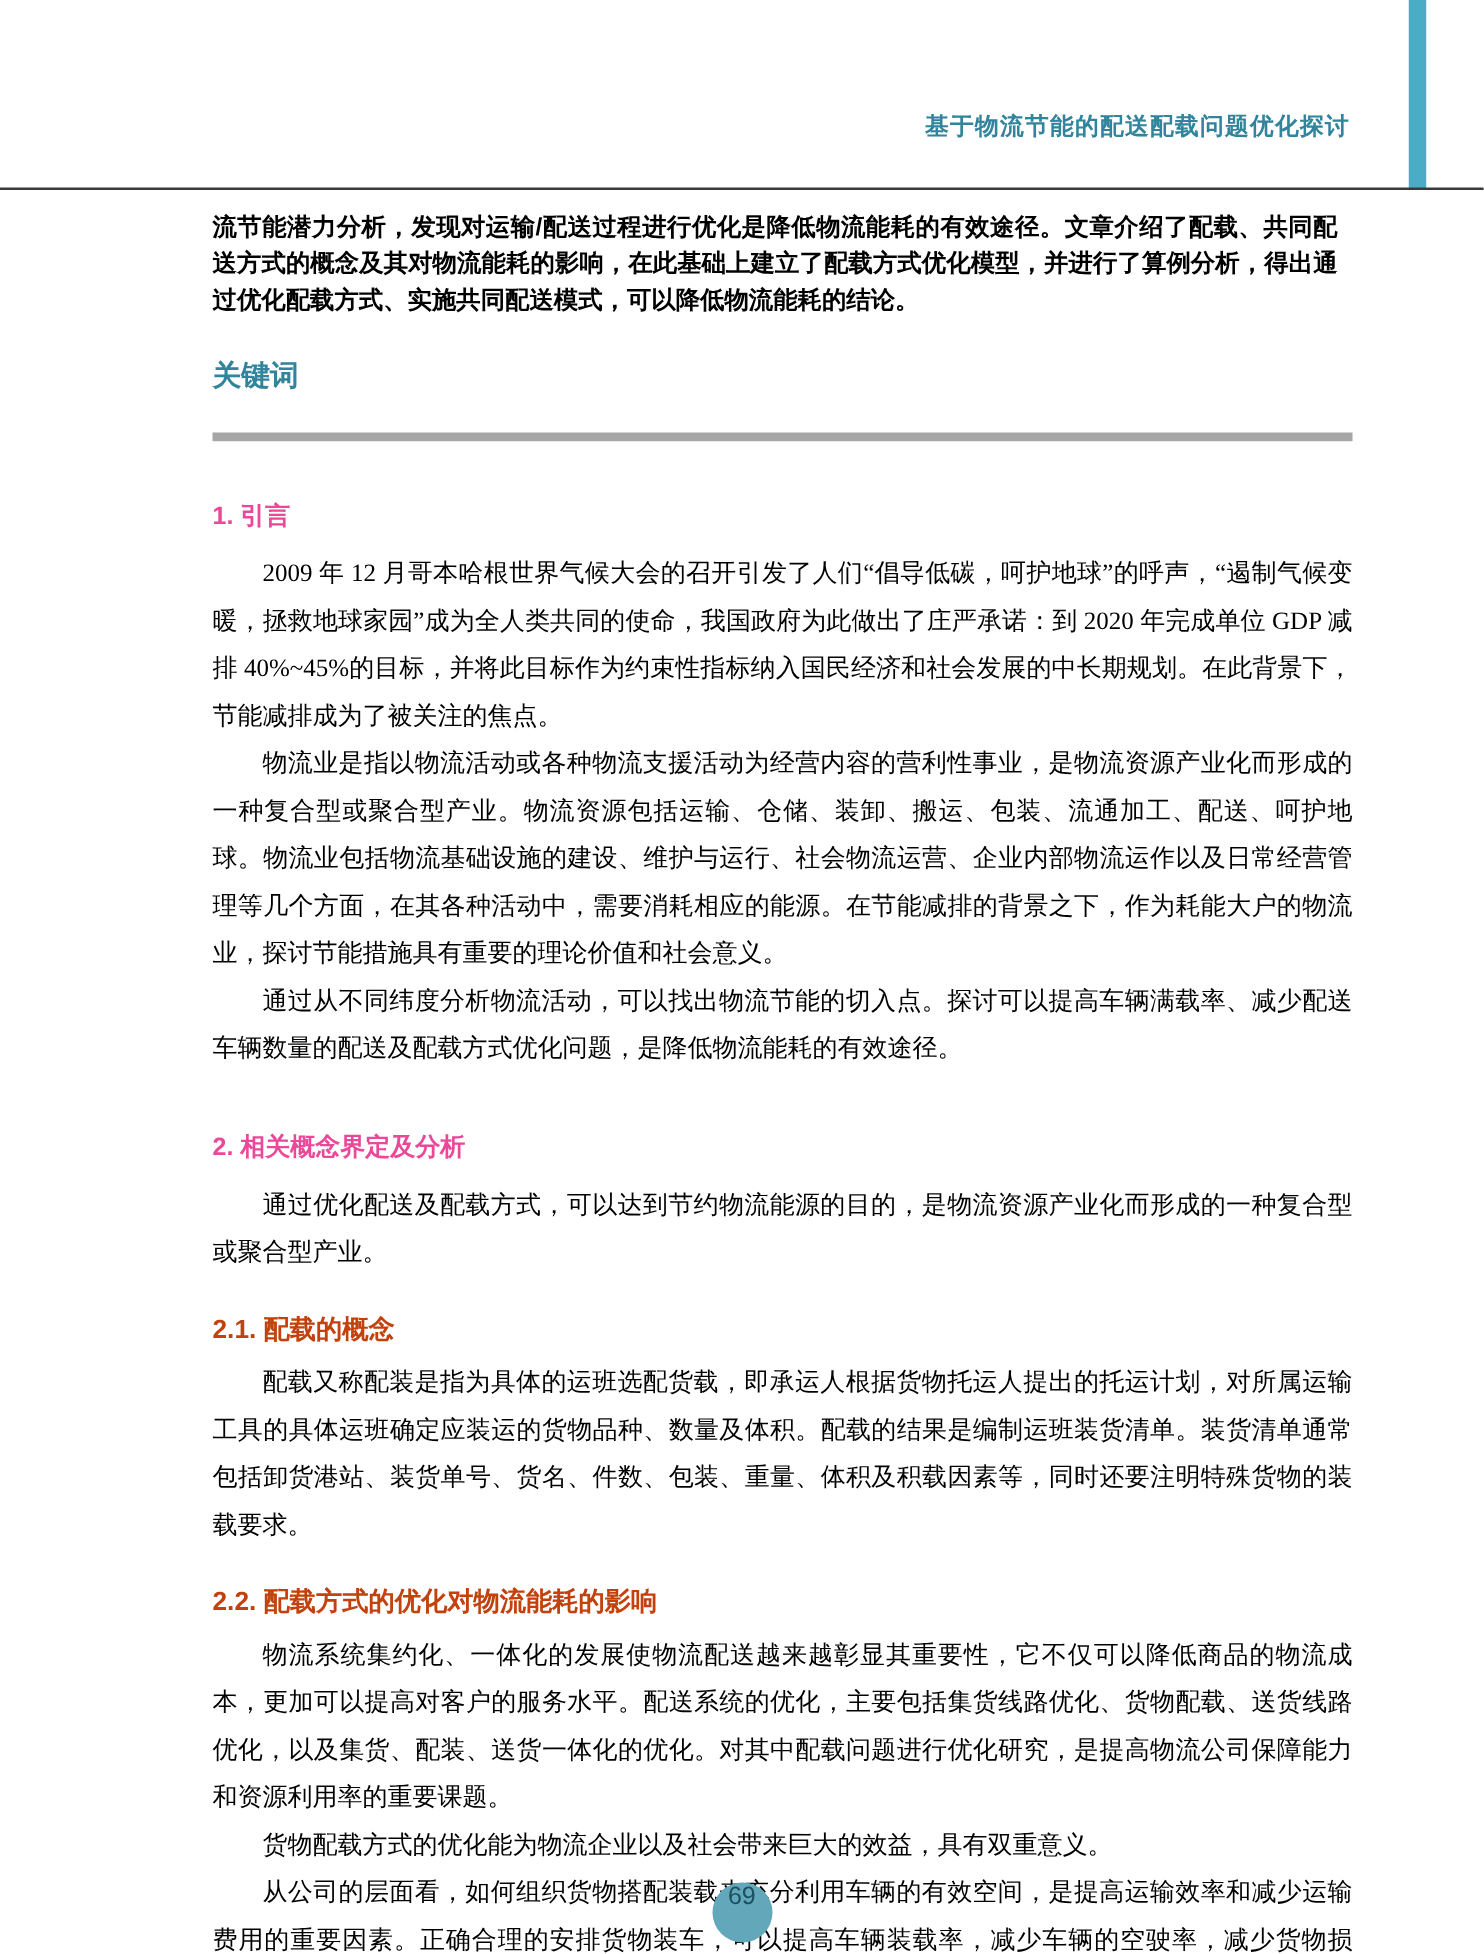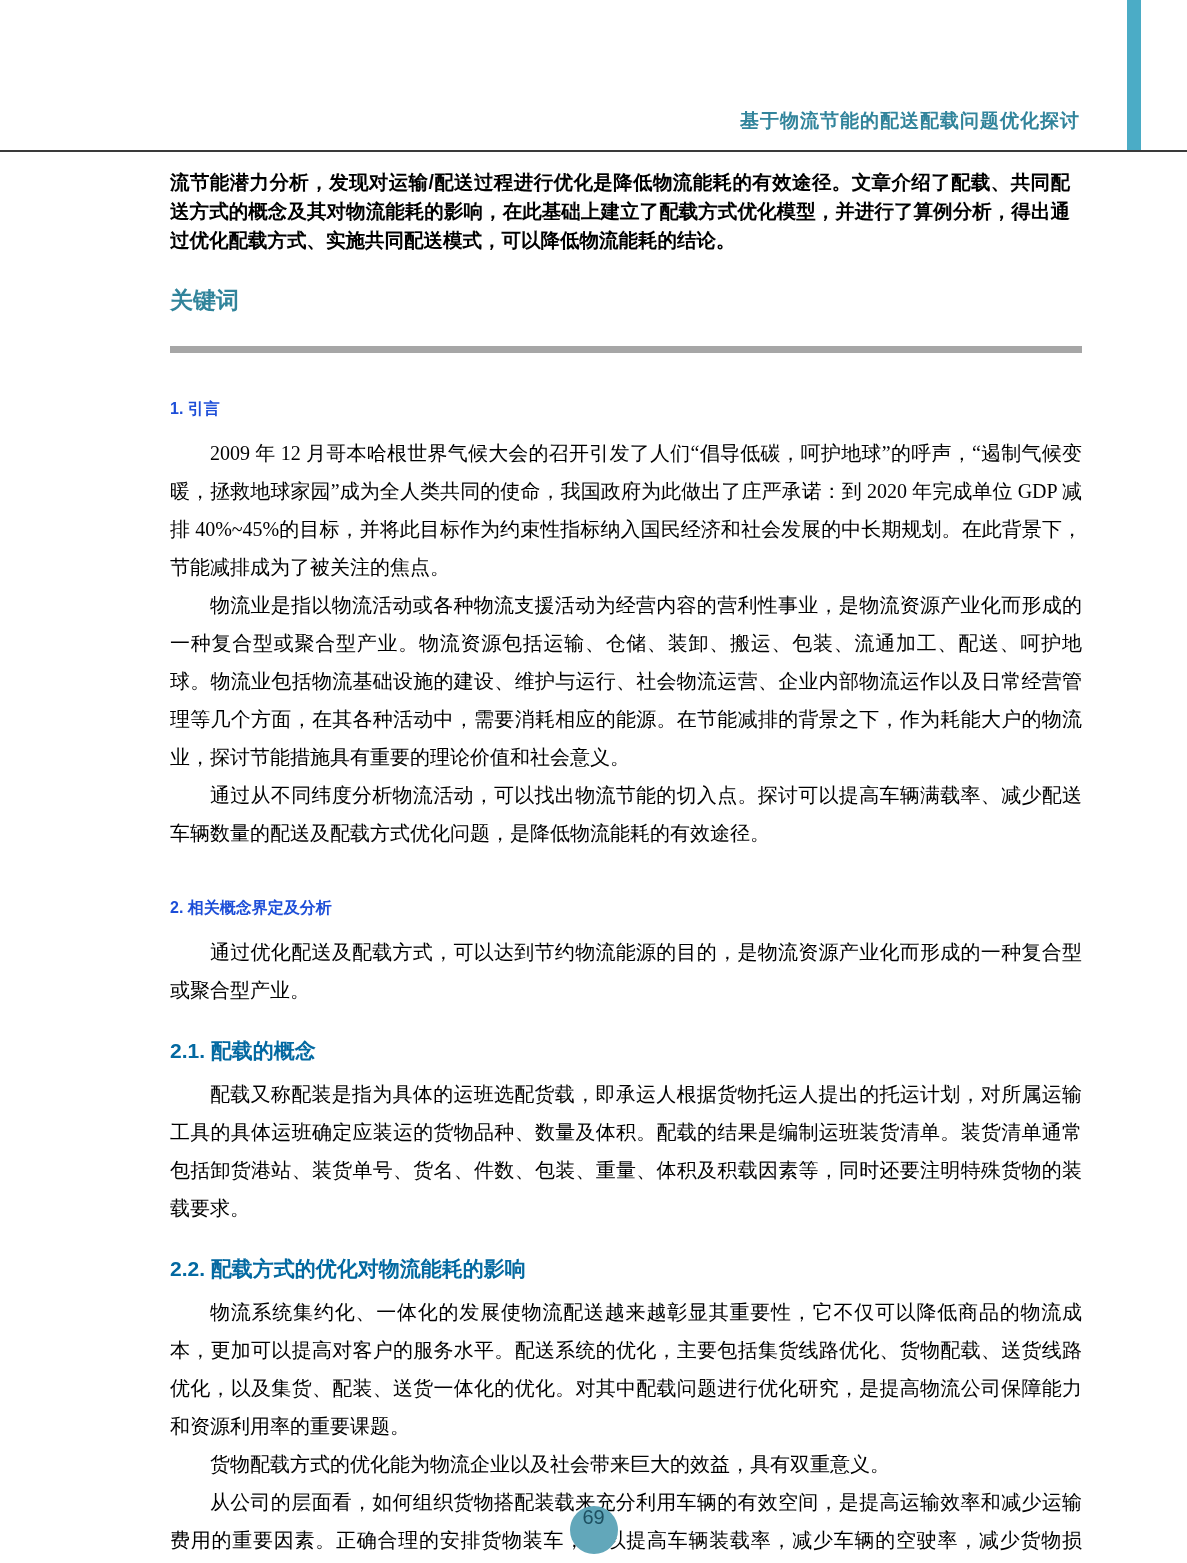--- a/index.html
+++ b/index.html
@@ -10,21 +10,21 @@
     color:#000000;
     position:relative;
     overflow:hidden;
   }
   .side-accent {
     position:absolute; top:0; right:46px;
     width:14px; height:152px;
     background:#4BACC6;
   }
   .running-head {
-    position:absolute; top:108px; right:107px;
+    position:absolute; top:88px; right:107px;
     color:#31849B; font-weight:bold; font-size:19px;
     letter-spacing:1px;
     font-family:"Liberation Sans", sans-serif;
   }
   .header-rule {
     position:absolute; top:150px; left:0;
     width:1187px; height:0;
     border:none; border-top:2px solid #3a3a3a;
     margin:0;
   }
@@ -42,26 +42,26 @@
     font-family:"Liberation Sans", sans-serif;
   }
   .keywords {
     font-weight:bold; font-size:19.5px; margin:20px 0 0 0;
     font-family:"Liberation Sans", sans-serif;
   }
   .divider-bar {
     height:7px; background:#A6A6A6; margin:30px 0 0 0;
   }
   .sec-h1 {
-    color:#1d4ed8; font-size:16px; font-weight:bold;
+    color:#ec4899; font-size:20px; font-weight:bold;
     margin:46px 0 14px 0;
     font-family:"Liberation Sans", sans-serif;
   }
   .sec-h2 {
-    color:#0369a1; font-size:21px; font-weight:bold;
+    color:#c2410c; font-size:21px; font-weight:bold;
     margin:28px 0 10px 0;
     font-family:"Liberation Sans", sans-serif;
   }
   .para {
     font-size:20px; line-height:38px;
     text-align:justify; text-indent:2em;
     margin:0;
   }
   .page-num-badge {
     position:absolute; left:50%; top:1506px;

